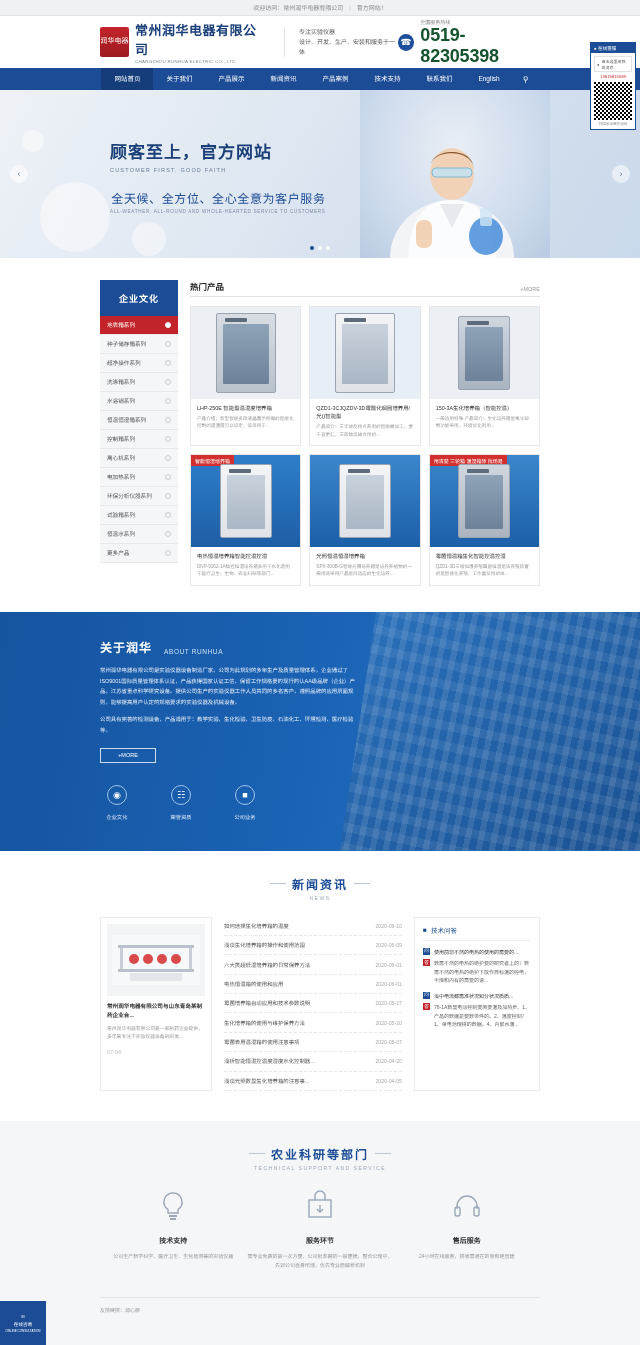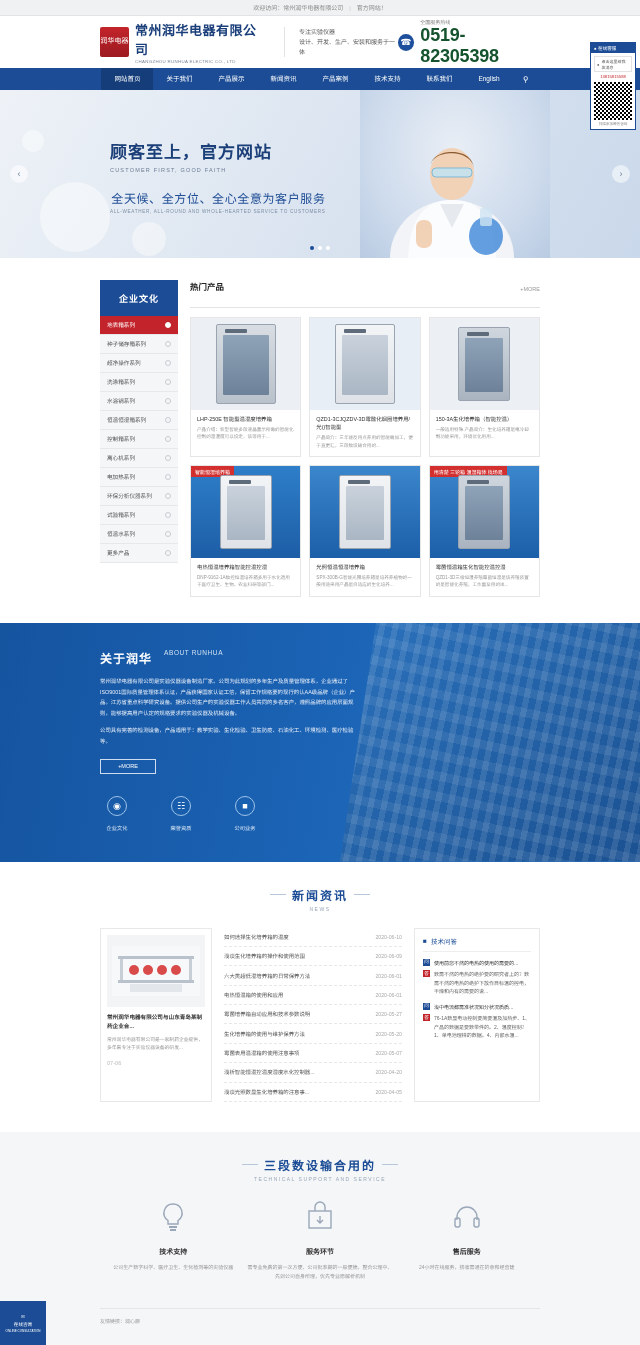--- a/index.html
+++ b/index.html
@@ -113,21 +113,21 @@
   }
   .prod-side li.on { background: #c3242b; color: #fff; }
   .prod-side li .dot {
     width: 6px; height: 6px; border-radius: 50%; border: 1px solid #c9ccd2;
     display: inline-block;
   }
   .prod-side li.on .dot { border-color: #fff; background: #fff; }
   .prod-main { flex: 1; }
   .prod-main-head {
     display: flex; align-items: flex-end; justify-content: space-between;
-    border-bottom: 1px solid #e3e3e3; padding-bottom: 15px; margin-bottom: 9px;
+    border-bottom: 1px solid #e3e3e3; padding-bottom: 4px; margin-bottom: 9px;
   }
   .prod-main-head h3 { font-size: 8.5px; color: #222; font-weight: bold; }
   .prod-main-head .more { font-size: 5.5px; color: #999; text-decoration: none; }
   .prod-grid { display: grid; grid-template-columns: repeat(3,1fr); gap: 8px; }
   .pcard { border: 1px solid #e6e6e6; background: #fff; }
   .pcard .img { height: 92px; display: flex; align-items: center; justify-content: center; overflow: hidden; }
   .pcard .img.g1 { background: #eceff3; }
   .pcard .img.g2 { background: #e7eef6; }
   .pcard .img.g3 { background: linear-gradient(#2e7ec9,#1d5ea6); }
   .pcard .img.g4 { background: linear-gradient(#3b86cc,#1b5fa8); }
@@ -143,21 +143,21 @@
   .machine.white:before { background: linear-gradient(#c9d2dc,#aab6c4); }
   .badge-red {
     position: absolute; left: 0; top: 0; background: #d32f2f; color: #fff;
     font-size: 5px; padding: 2px 4px;
   }
   
   .about {
     background: linear-gradient(100deg,#15549f 0%,#1b63b5 50%,#2a78c9 100%);
     padding: 26px 100px 30px; color: #fff; position: relative; overflow: hidden;
   }
-  .about-head { display: flex; align-items: flex-start; gap: 12px; margin-bottom: 10px; }
+  .about-head { display: flex; align-items: flex-end; gap: 12px; margin-bottom: 10px; }
   .about-head h3 { font-size: 12px; letter-spacing: 1px; }
   .about-head .en { font-size: 6.5px; color: #cfe0f2; letter-spacing: .6px; }
   .about p { font-size: 5.4px; line-height: 2; color: #e7eef8; max-width: 260px; }
   .about .btn-more {
     margin-top: 12px; width: 56px; height: 15px; border: 1px solid #cddcee;
     display: flex; align-items: center; justify-content: center; font-size: 5.5px; color: #fff;
   }
   .about-icons { display: flex; gap: 30px; margin-top: 22px; }
   .ai { text-align: center; width: 34px; }
   .ai .circ {
@@ -561,21 +561,21 @@
             <span class="tag a">答</span>
             <span class="txt">76-1A数显电动控制要简要温及加热步、1、产品的数据是要数带件的。2、温度控制？1、单电池理样的数据。4、内部水温...</span>
           </div>
       </div>
     </div>
   </div>
 </div>
 
 <div class="support">
   <div class="sec-title">
-    <h3>三段数设输合用的</h3>
+    <h3>农业科研等部门</h3>
     <div class="en">TECHNICAL SUPPORT AND SERVICE</div>
   </div>
   <div class="sup-grid">
     <div class="sup-item">
       <div class="ico">
         <svg width="34" height="34" viewBox="0 0 34 34">
             <path d="M17 4a9 9 0 0 0-5 16.5V24h10v-3.5A9 9 0 0 0 17 4z" fill="none" stroke="#9aa7b8" stroke-width="1.4"></path>
             <rect x="13" y="26" width="8" height="2" fill="#9aa7b8"></rect>
             <rect x="14" y="29" width="6" height="2" fill="#9aa7b8"></rect>
           </svg>

